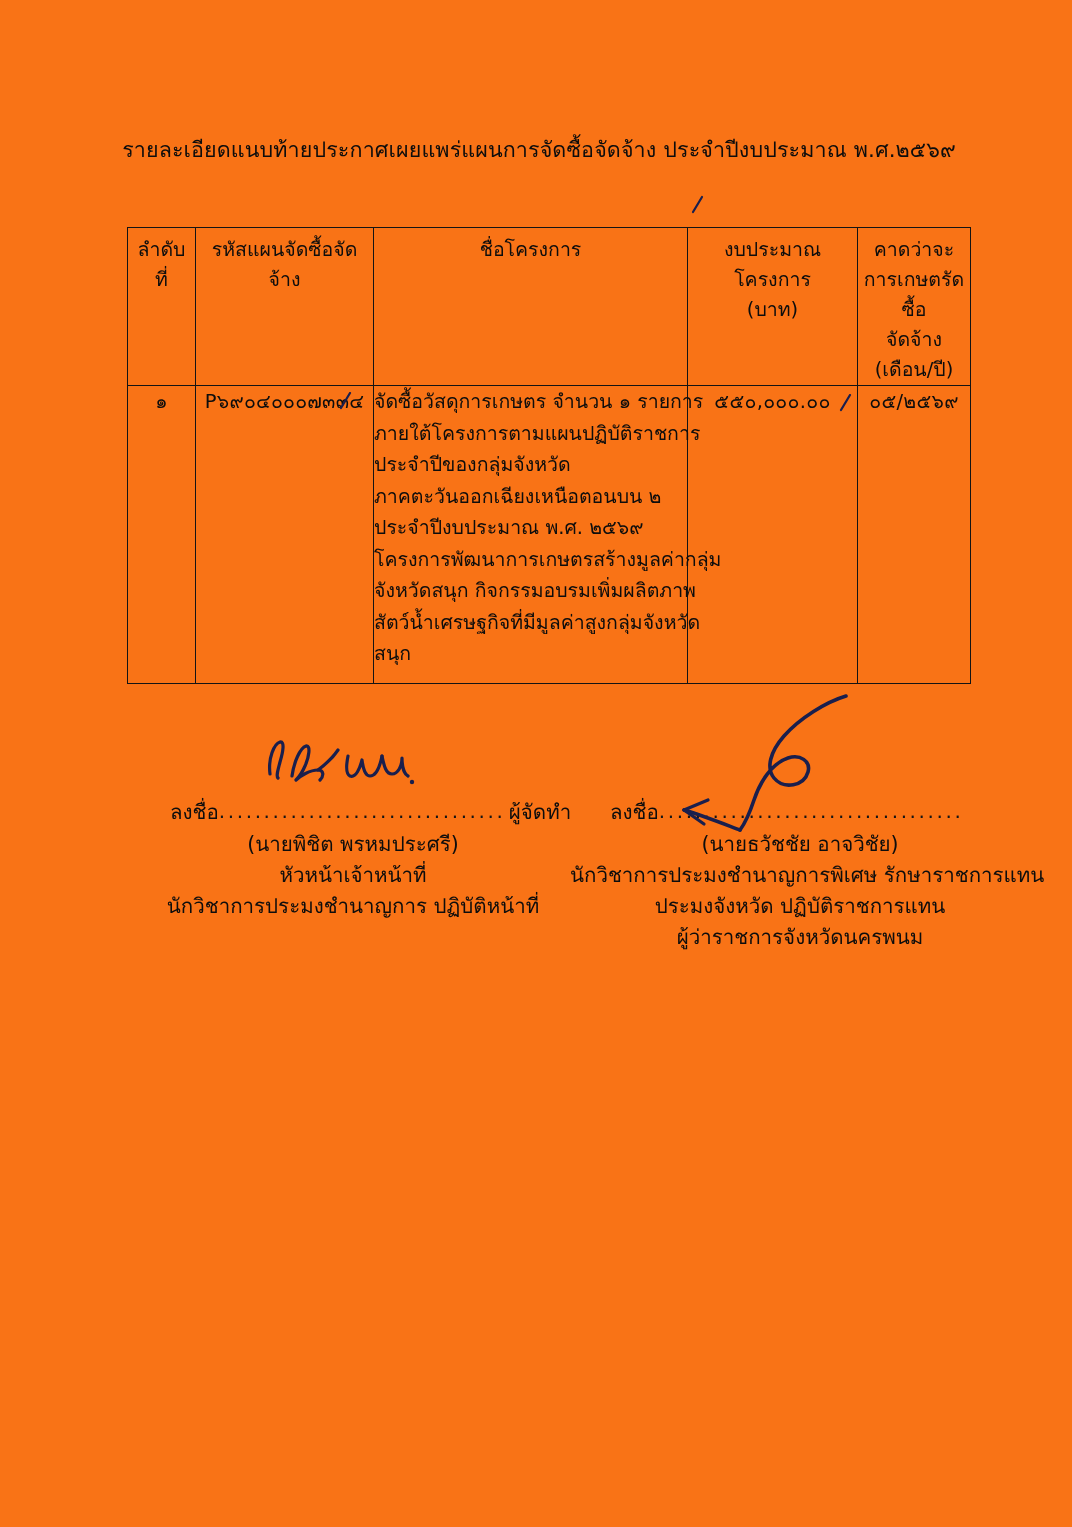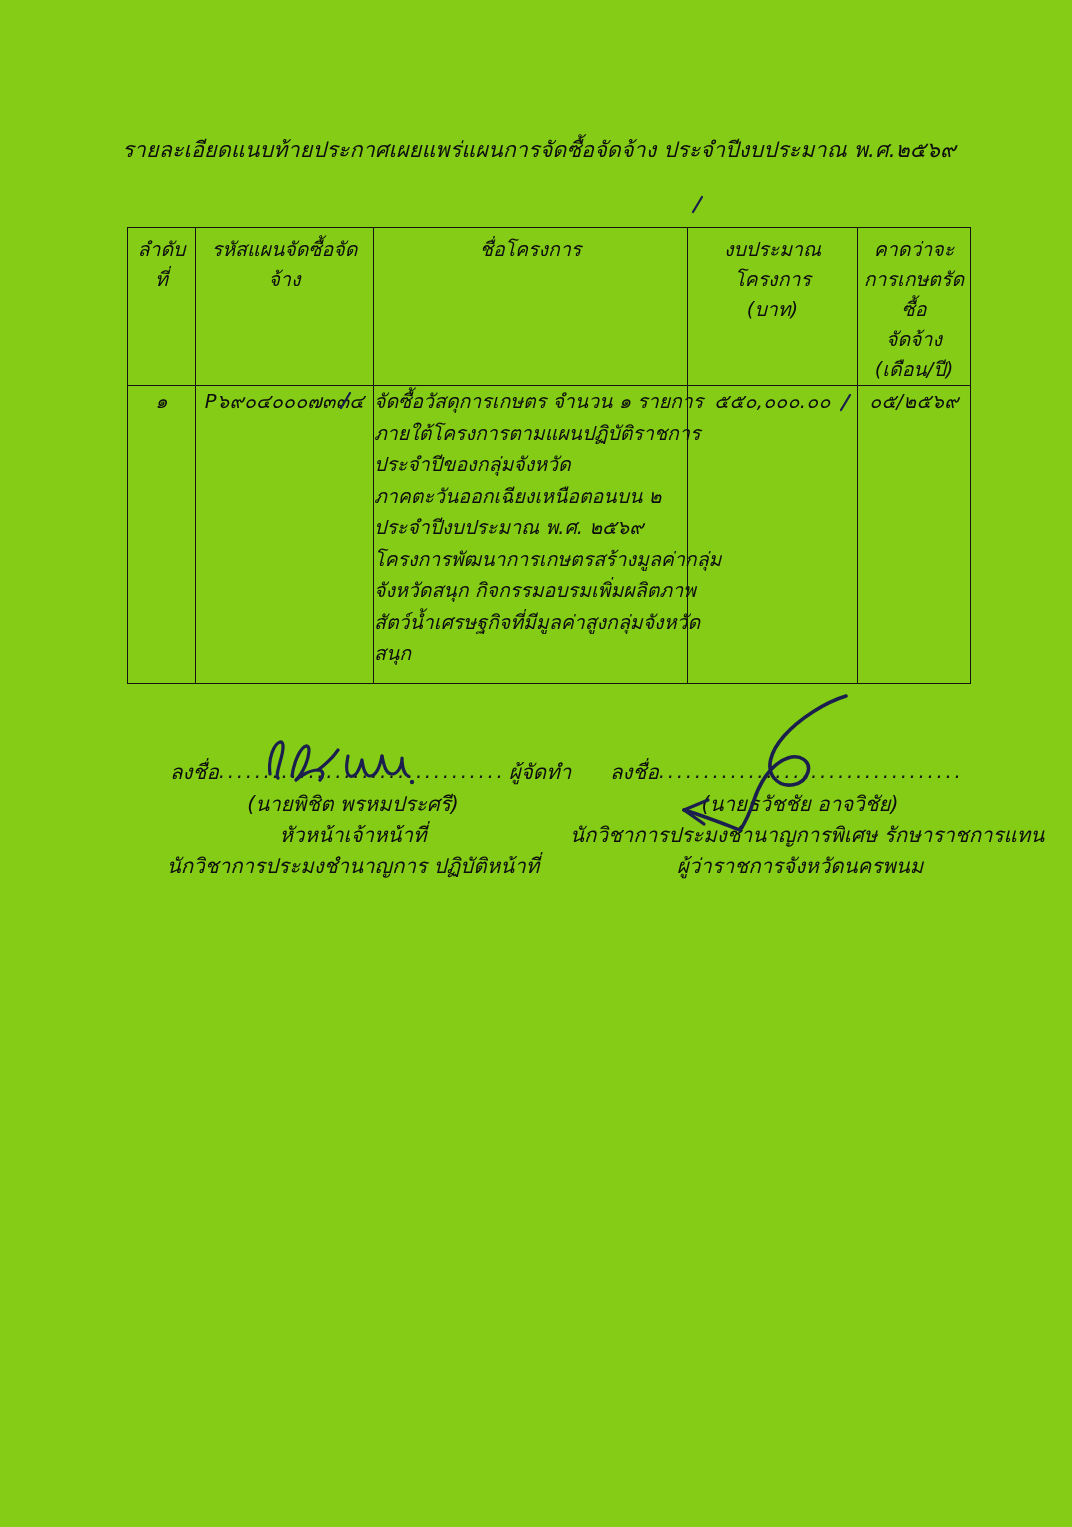--- a/index.html
+++ b/index.html
@@ -14,22 +14,21 @@
     height: 1527px;
     position: relative;
     font-family: "DejaVu Sans", "Liberation Sans", sans-serif;
     color: #111111;
     overflow: hidden;
   }
 
   .page {
     position: absolute;
     inset: 0;
-    background: #84cc16;
-    font-style: italic;
+    background: #f97316;
   }
 
   
   .doc-header {
     position: absolute;
     top: 132px;
     left: 0;
     width: 1072px;
     text-align: center;
   }
@@ -130,20 +129,21 @@
     top: 394px;
     width: 16px; height: 18px;
   }
 
   
   .sig-block {
     position: absolute;
     font-size: 20.5px;
     line-height: 31px;
     color: #0d0d0d;
+    margin-top: 40px;
   }
   .sig-left  { left: 118px;  top: 757px; width: 440px; }
   .sig-right { left: 560px;  top: 757px; width: 470px; }
 
   .sig-line-row {
     display: flex;
     align-items: baseline;
     white-space: nowrap;
   }
   .sig-left .sig-line-row { padding-left: 52px; }
@@ -276,20 +276,21 @@
     <circle fill="#1a1f4d" cx="160" cy="56" r="2.2"></circle>
   </svg>
 
   <div class="sig-block sig-right">
     <div class="sig-line-row">
       <span>ลงชื่อ</span>
       <span class="sig-dots">...............................................................</span>
     </div>
     <div class="sig-centered sig-name">(นายธวัชชัย  อาจวิชัย)</div>
     <div class="sig-centered">นักวิชาการประมงชำนาญการพิเศษ รักษาราชการแทน</div>
+    <div class="sig-centered">ประมงจังหวัด ปฏิบัติราชการแทน</div>
     <div class="sig-centered">ผู้ว่าราชการจังหวัดนครพนม</div>
   </div>
 
   <svg class="handwriting hw-right" viewBox="0 0 240 160">
     <path class="ink" stroke-width="3.6" d="M196 8 C176 14, 150 30, 134 48 C120 64, 116 80, 124 90 C134 102, 154 98, 158 84 C161 73, 150 66, 138 70 C122 75, 110 94, 104 112 C100 124, 96 134, 90 142"></path>
     <path class="ink" stroke-width="3.6" d="M90 142 C74 136, 54 128, 34 122"></path>
     <path class="ink" stroke-width="3.2" d="M34 122 L58 112"></path>
     <path class="ink" stroke-width="3.2" d="M34 122 L54 136"></path>
   </svg>
 

